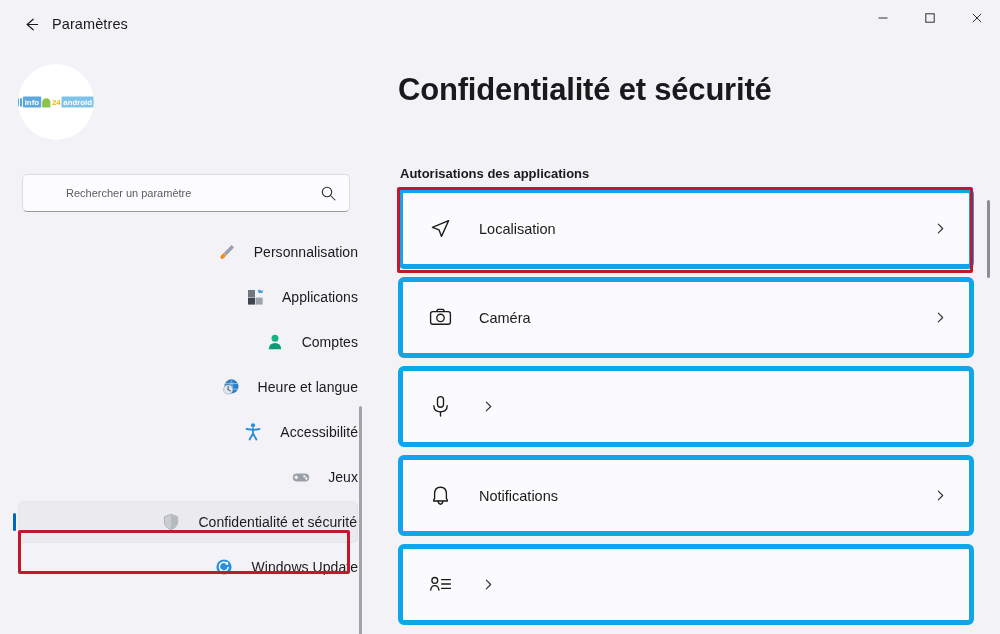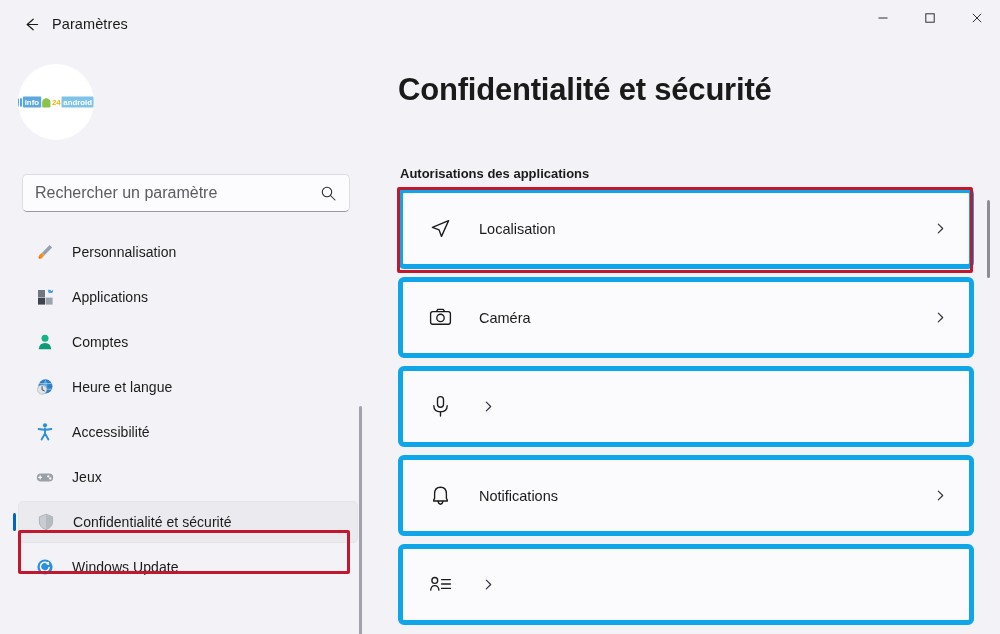--- a/index.html
+++ b/index.html
@@ -131,42 +131,44 @@
     align-items: center;
     padding: 0 12px;
     cursor: text;
   }
   .search-input {
     flex: 1;
     border: none;
     outline: none;
     background: transparent;
     font-family: "Liberation Sans", sans-serif;
-    font-size: 16px;
+    font-size: 11px;
     color: #1d4ed8;
+    margin-left: 31px;
   }
   .search-input::placeholder { color: #5c5c60; }
 
   .nav-list {
     position: absolute;
     top: 180px; left: 0;
     width: 372px;
     height: 406px;
     overflow: hidden;
   }
 
   .nav-item {
     position: relative;
     height: 42px;
     margin: 3px 14px 3px 18px;
     border-radius: 5px;
     display: flex;
     align-items: center;
     padding-left: 16px;
     cursor: pointer;
+    justify-content: flex-end;
   }
   .nav-item.selected {
     background: #eaeaef;
     border: 1px solid #e4e4e9;
   }
   .nav-item.selected::before {
     content: "";
     position: absolute;
     left: -6px; top: 11px;
     width: 3px; height: 18px;

